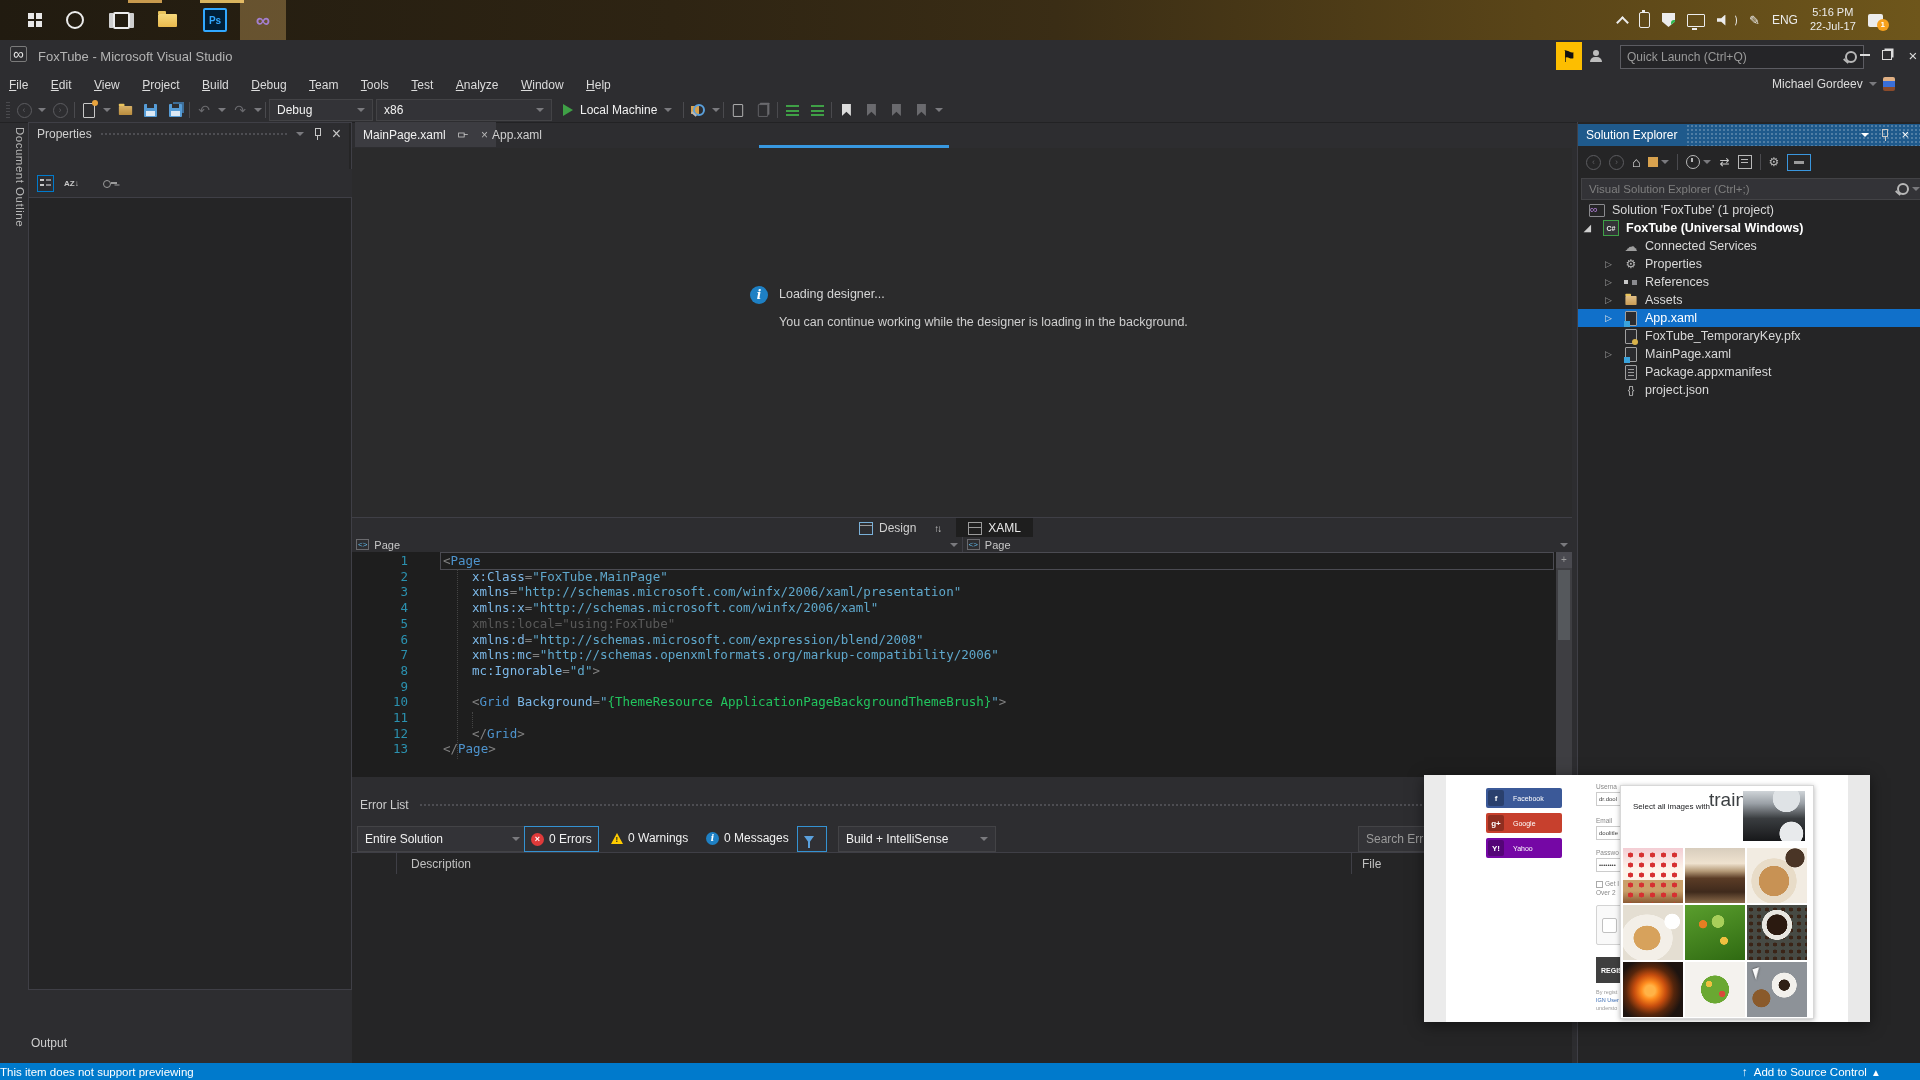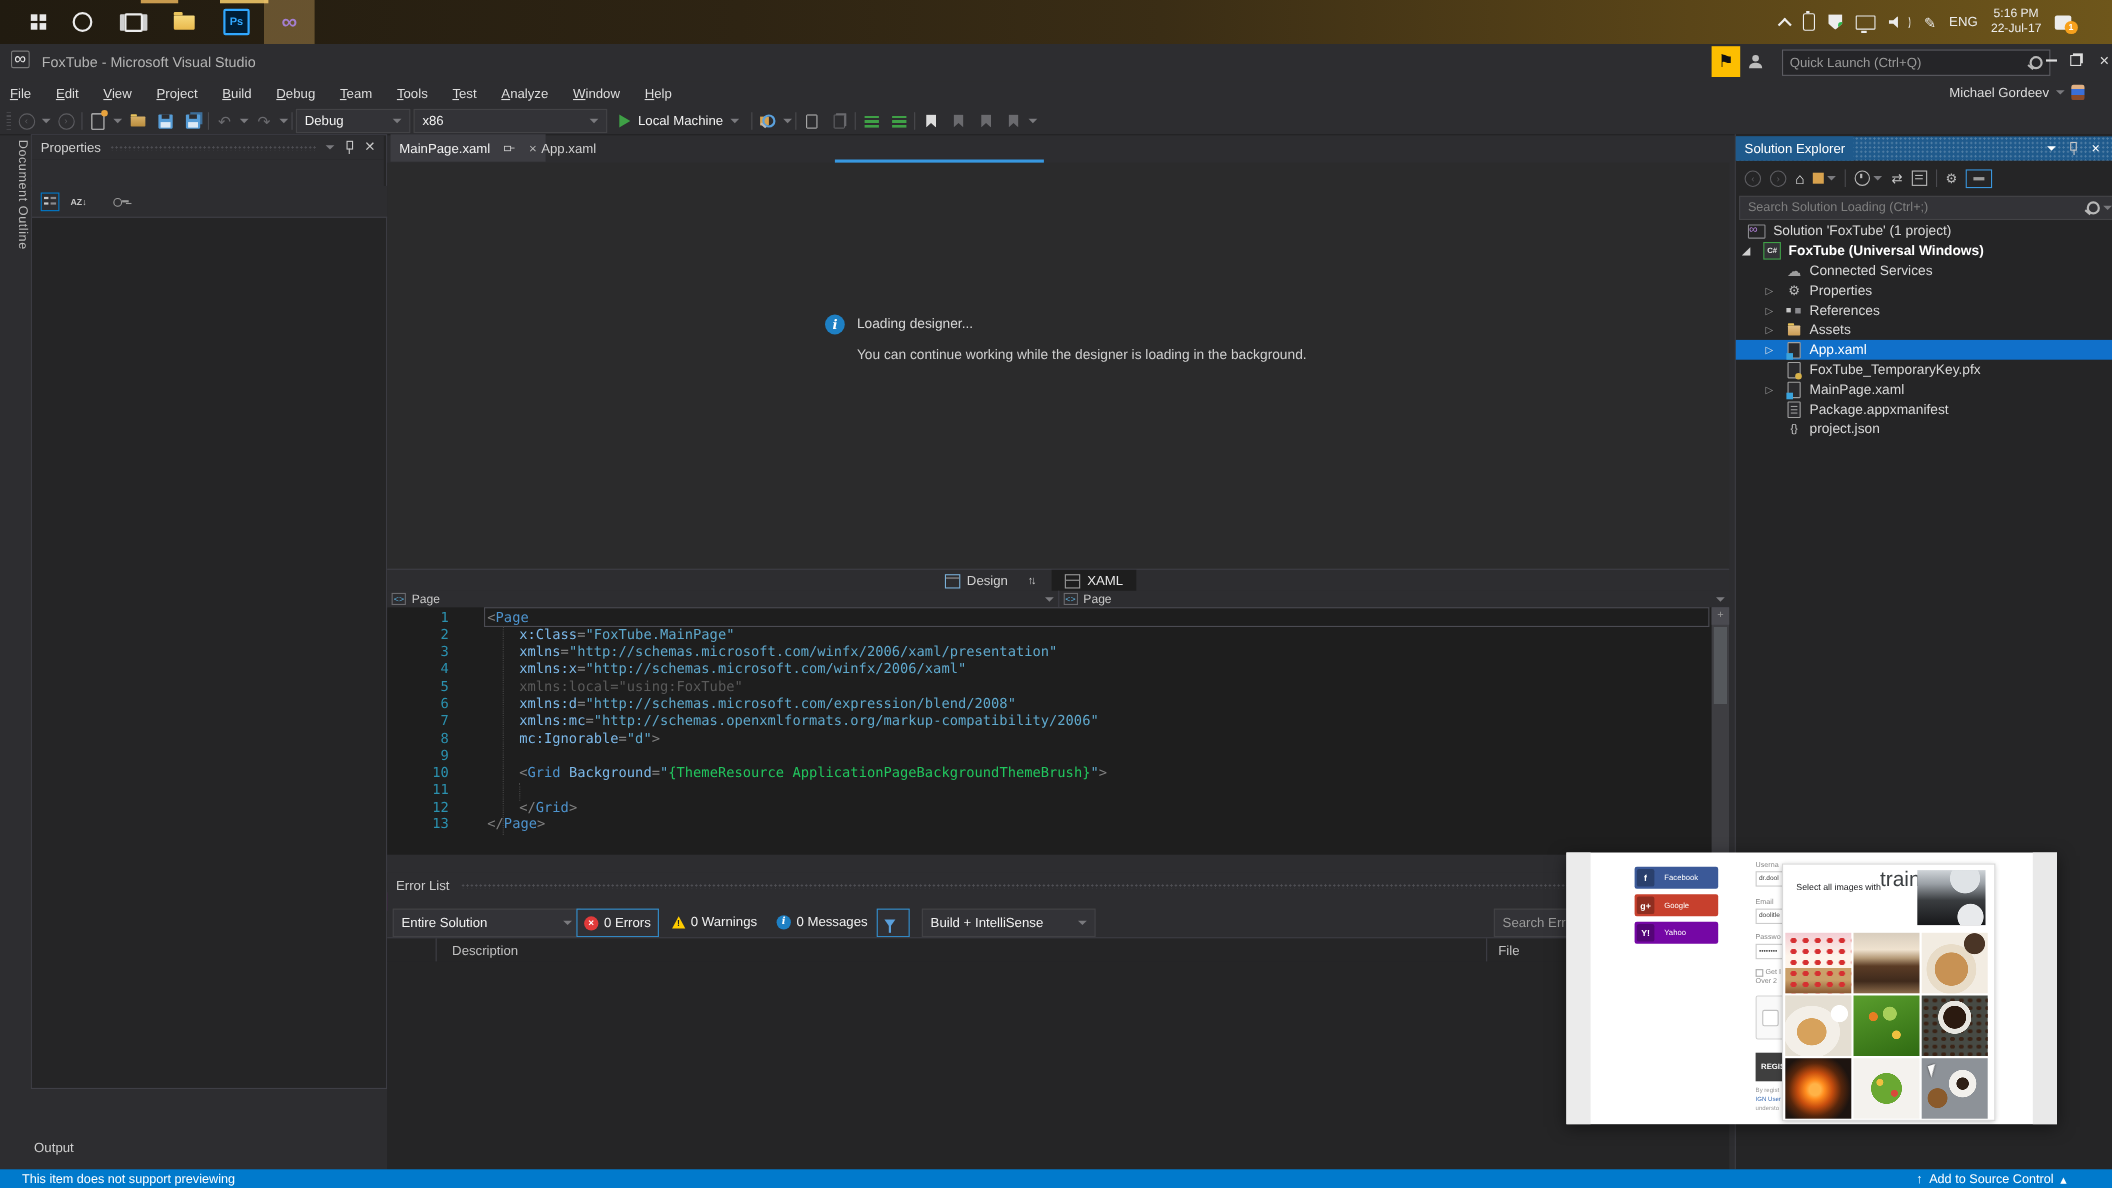--- a/index.html
+++ b/index.html
@@ -498,21 +498,21 @@
       </span>
       <span style="color:#c8c8c8;font-size:12px;">⇄</span>
       <span class="collapse-ic"></span>
       <span class="sep-v"></span>
       <span class="i-gear" style="position:static;">⚙</span>
       <span style="width:22px;height:15px;border:1px solid #3a96dd;display:flex;align-items:center;justify-content:center;">
         <span style="width:10px;height:3px;background:#9b9b9b;"></span>
       </span>
     </div>
     <div class="abs combo" style="left:3px;top:56px;width:331px;height:20px;color:#7f7f7f;font-size:11.5px;">
-      <span>Search Solution Loading (Ctrl+;)</span>
+      <span>Visual Solution Explorer (Ctrl+;)</span>
       <span class="flex" style="gap:3px;">
           <span class="mag"></span>
           <span class="carat dim"></span>
         </span>
     </div>
 
     <div class="se-row" style="top:79px;">
       <span class="ticon" style="left:11px;">
           <span class="i-sol">∞</span>
         </span>
@@ -574,21 +574,21 @@
         </span>
       <span style="position:absolute;left:67px;">Package.appxmanifest</span>
     </div>
     <div class="se-row" style="top:259px;">
       <span class="ticon i-json" style="left:45px;">{}</span>
       <span style="position:absolute;left:67px;">project.json</span>
     </div>
   </div>
 
   <div id="statusbar" class="abs flex">
-    <span style="padding-left:20px;">This item does not support previewing</span>
+    <span style="padding-left:0;">This item does not support previewing</span>
     <span class="abs flex" style="left:1742px;gap:6px;">
       <span>↑</span>
       <span>Add to Source Control</span>
       <span>▴</span>
     </span>
   </div>
 
   <div id="overlay" class="abs">
     <div class="abs" style="left:0;top:0;width:22px;height:247px;background:#ebebeb;"></div>
     <div class="abs" style="left:424px;top:0;width:22px;height:247px;background:#e9e9e9;"></div>

